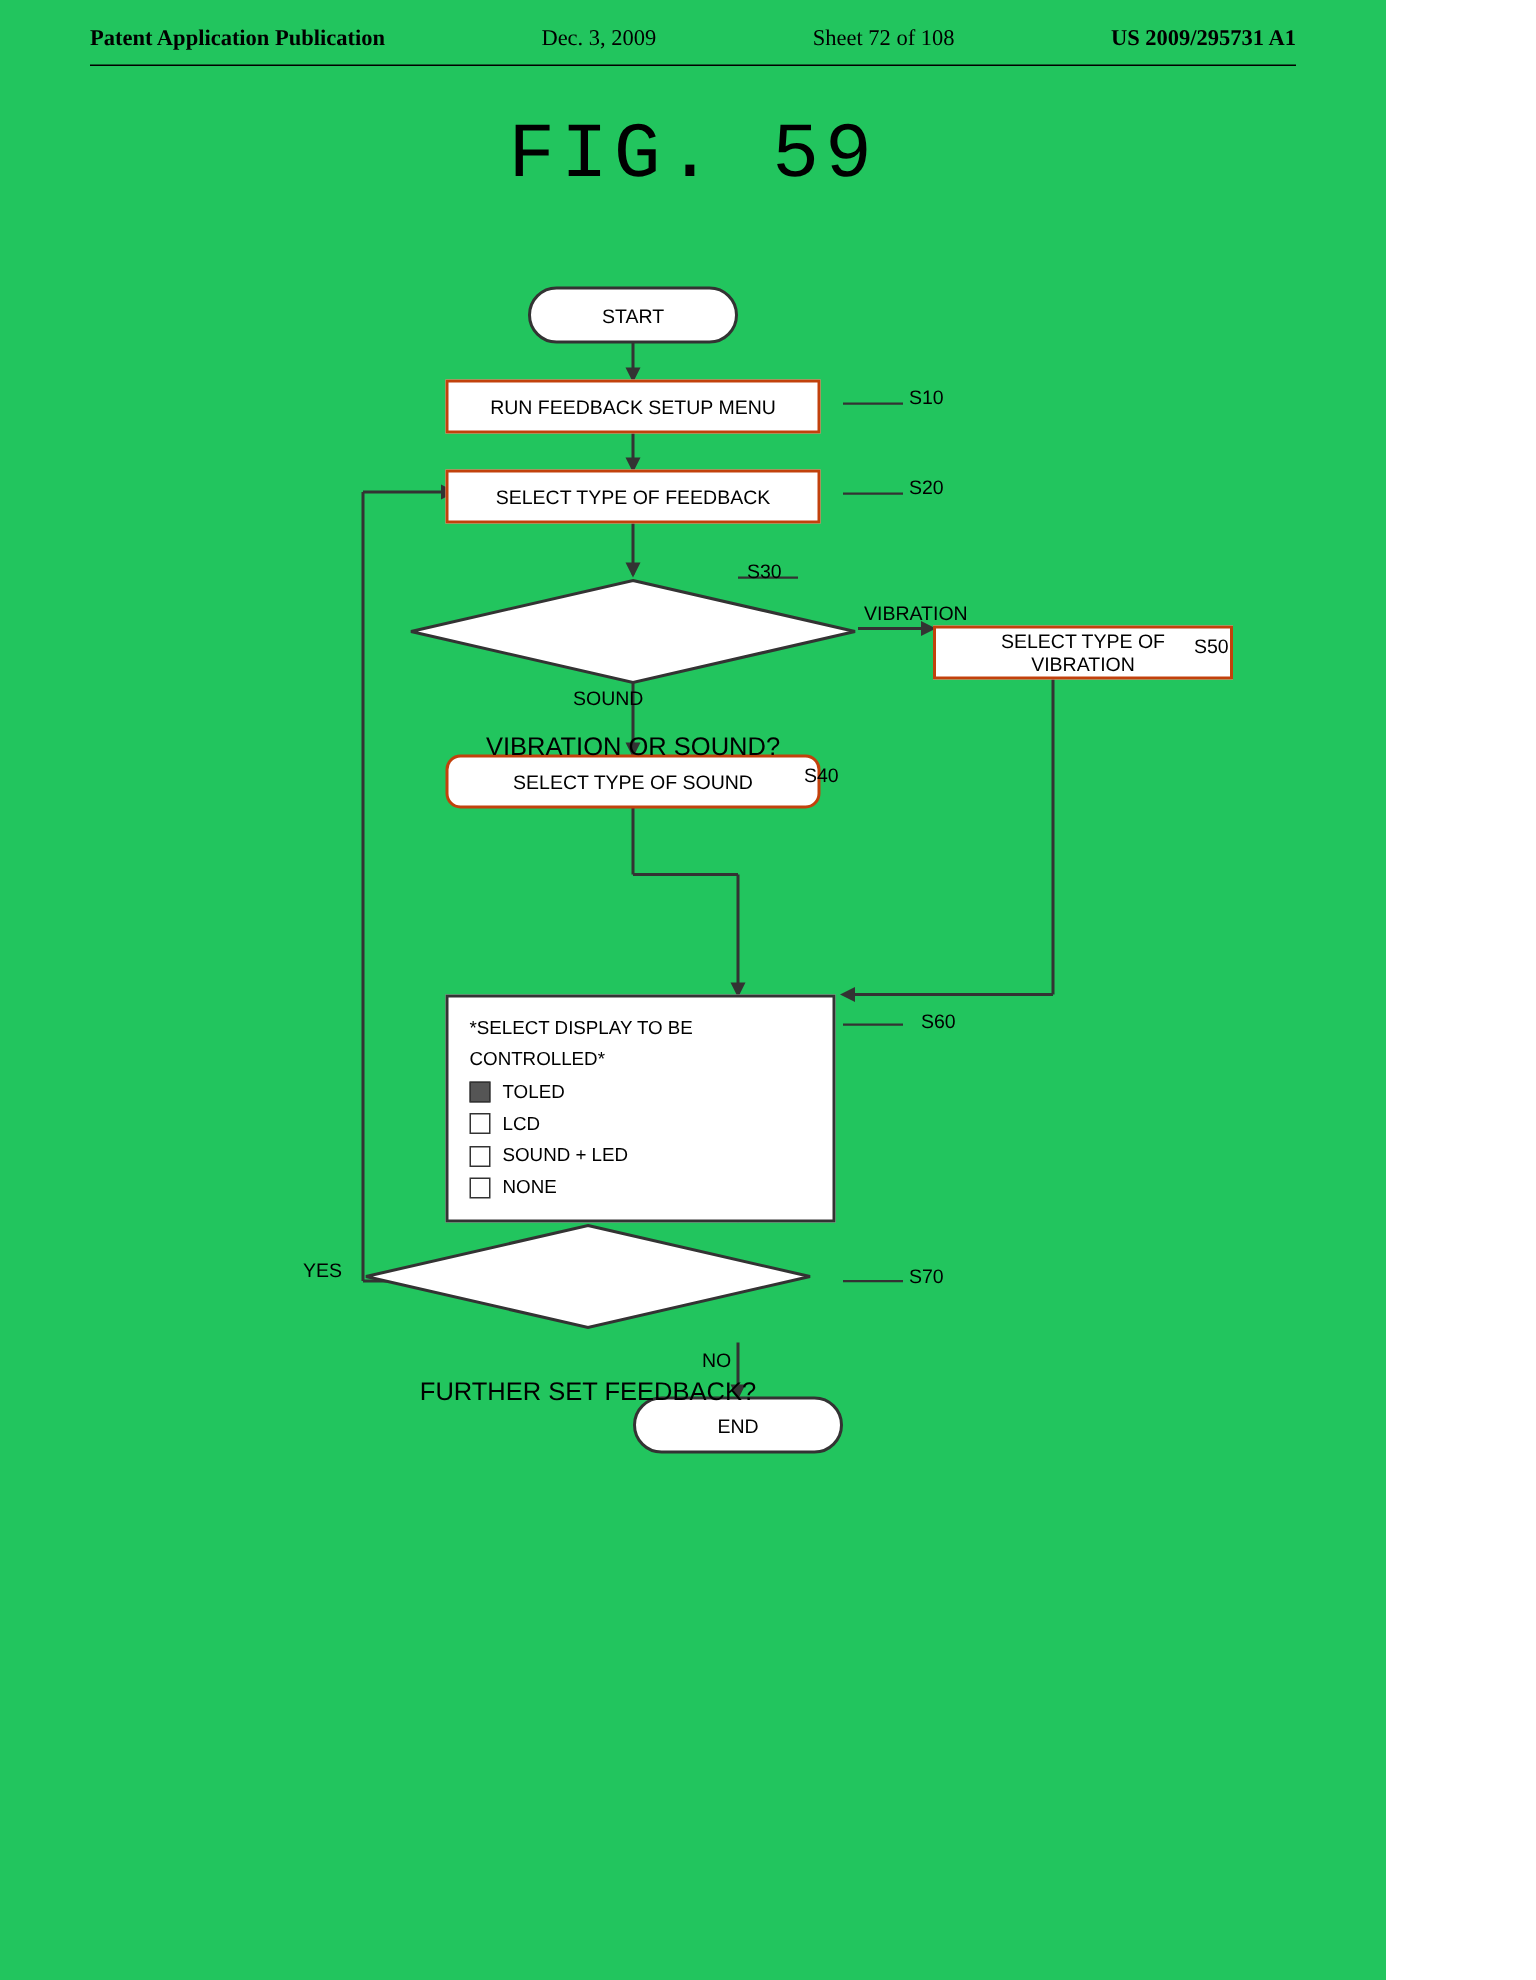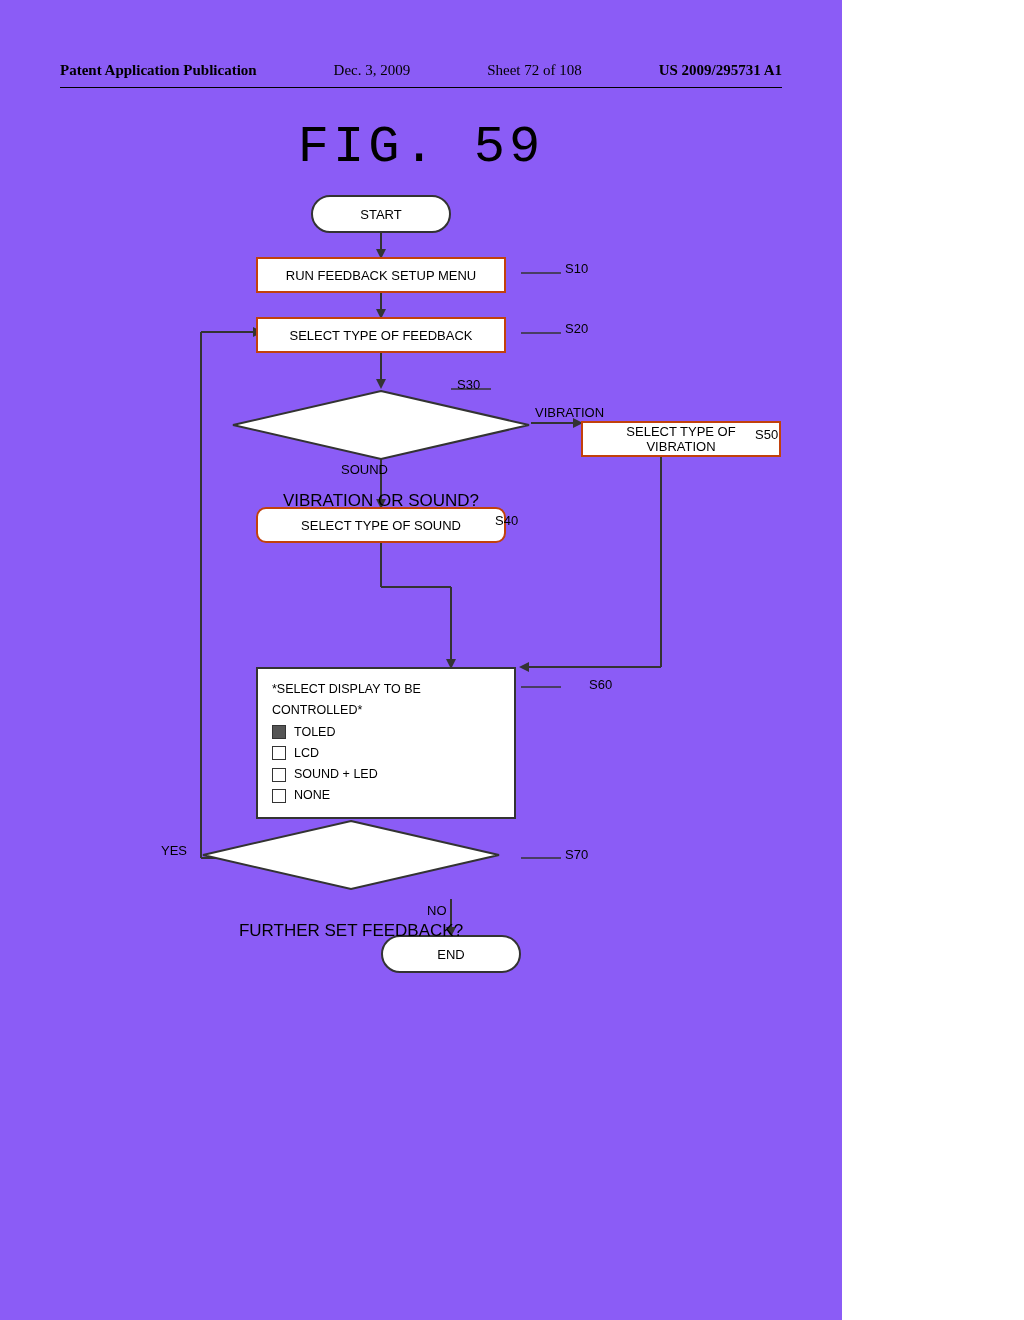--- a/index.html
+++ b/index.html
@@ -6,24 +6,24 @@
     body {
       background: #fff;
       font-family: 'Times New Roman', Times, serif;
       width: 1024px;
       min-height: 1320px;
       position: relative;
       overflow-x: hidden;
     }
 
     .page {
-      width: 842px;
+      width: 924px;
       min-height: 1320px;
-      background: #8b5cf6;
-      padding: 60px 60px;
+      background: #22c55e;
+      padding: 16px 60px;
       position: relative;
     }
 
     
     .header {
       display: flex;
       justify-content: space-between;
       align-items: flex-start;
       border-bottom: 1px solid #000;
       padding-bottom: 6px;
@@ -45,20 +45,21 @@
       line-height: 1.4;
       text-align: right;
     }
 
     
     .fig-title {
       font-size: 52px;
       font-family: 'Courier New', Courier, monospace;
       font-weight: normal;
       text-align: center;
+      margin-bottom: 40px;
       letter-spacing: 4px;
     }
 
     
     .flowchart {
       position: relative;
       width: 700px;
       margin: 0 auto;
       height: 980px;
     }
@@ -303,21 +304,21 @@
       </div>
       <div class="fc-list-item">
         <span class="check-empty"></span>
         <span>SOUND + LED</span>
       </div>
       <div class="fc-list-item">
         <span class="check-empty"></span>
         <span>NONE</span>
       </div>
     </div>
-    <div class="fc-label" style="left:518px; top:500px;">
+    <div class="fc-label" style="left:502px; top:500px;">
       <span>S60</span>
     </div>
 
     <div class="fc-diamond-wrapper" style="left:130px; top:642px; width:300px; height:72px;">
       <svg width="300" height="72" xmlns="http://www.w3.org/2000/svg">
         <polygon points="150,2 298,36 150,70 2,36" fill="#fff" stroke="#333" stroke-width="2"></polygon>
       </svg>
       <div class="fc-diamond-text">
         <span>FURTHER SET FEEDBACK?</span>
       </div>

